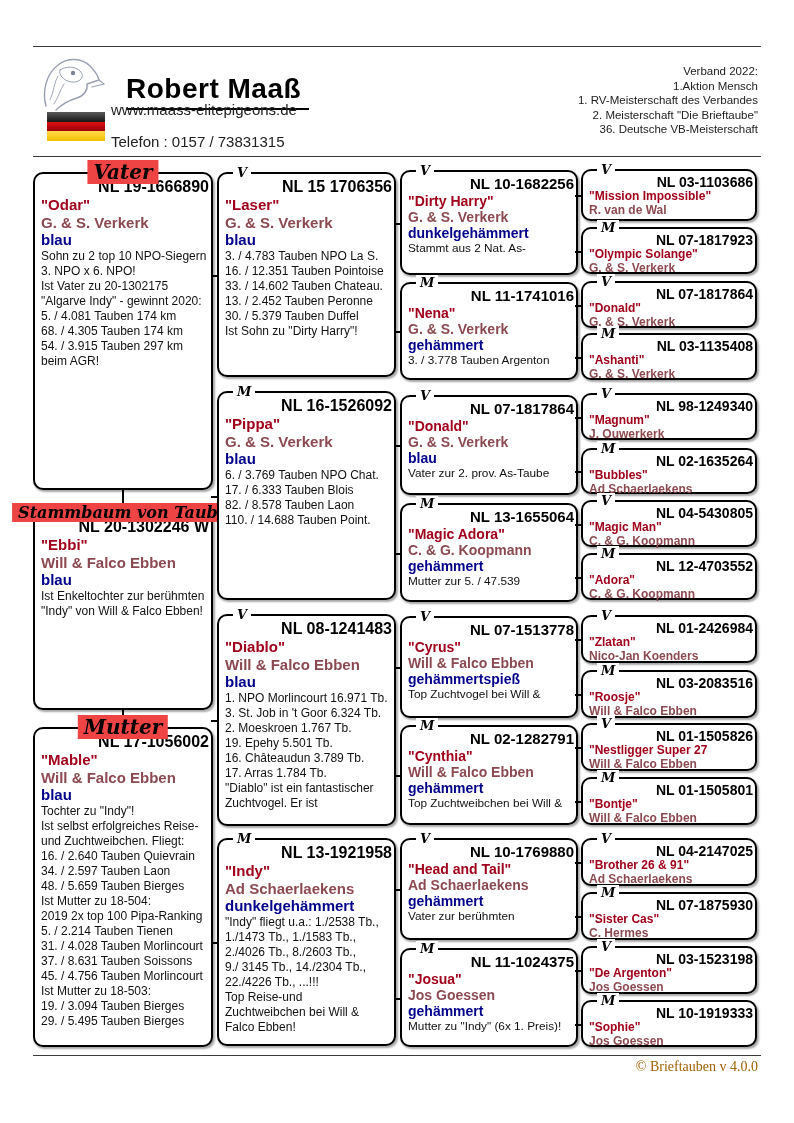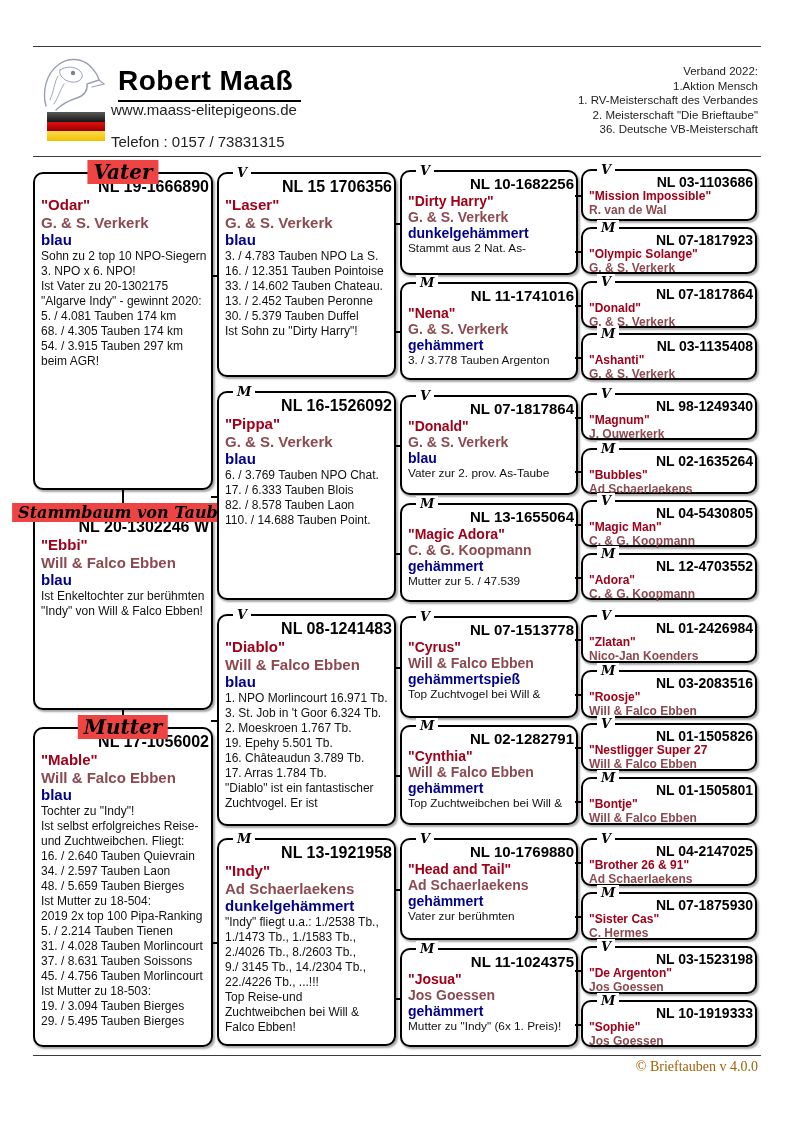--- a/index.html
+++ b/index.html
@@ -1,20 +1,20 @@
 <!DOCTYPE html>
 <html style="--name_red: #a00019; --breeder_brown: #8c4a50; --color_blue: #00008b;"><head>
 <meta charset="utf-8">
 <style>
   html,body{margin:0;padding:0;background:#fff;}
   #page{position:relative;width:794px;height:1123px;background:#fff;overflow:hidden;
         font-family:"Liberation Sans",sans-serif;color:#000;}
   .hrule{position:absolute;height:0;border-top:1.5px solid #3a3a3a;}
   
-  #owner-name{position:absolute;left:110px;top:57px;margin:8px;font-size:28px;font-weight:bold;
+  #owner-name{position:absolute;left:110px;top:57px;margin:16px;font-size:28px;font-weight:bold;
       letter-spacing:.5px;border-bottom:2px solid #000;padding:0 8px 3px 0;display:inline-block;}
   #site{position:absolute;left:111px;top:101px;font-size:15px;color:#222;}
   #phone{position:absolute;left:111px;top:133px;font-size:15px;color:#222;}
   #achievements{position:absolute;right:36px;top:64px;text-align:right;font-size:11.5px;
       line-height:14.5px;color:#222;white-space:pre-line;}
   #flag{position:absolute;left:47px;top:112px;width:58px;height:29px;}
   #flag div{height:33.33%;}
   #flag .f1{background:linear-gradient(180deg,#5a5a5a,#151515);}
   #flag .f2{background:linear-gradient(180deg,#e01010,#990000);}
   #flag .f3{background:linear-gradient(180deg,#ffd84d,#eec200);}

